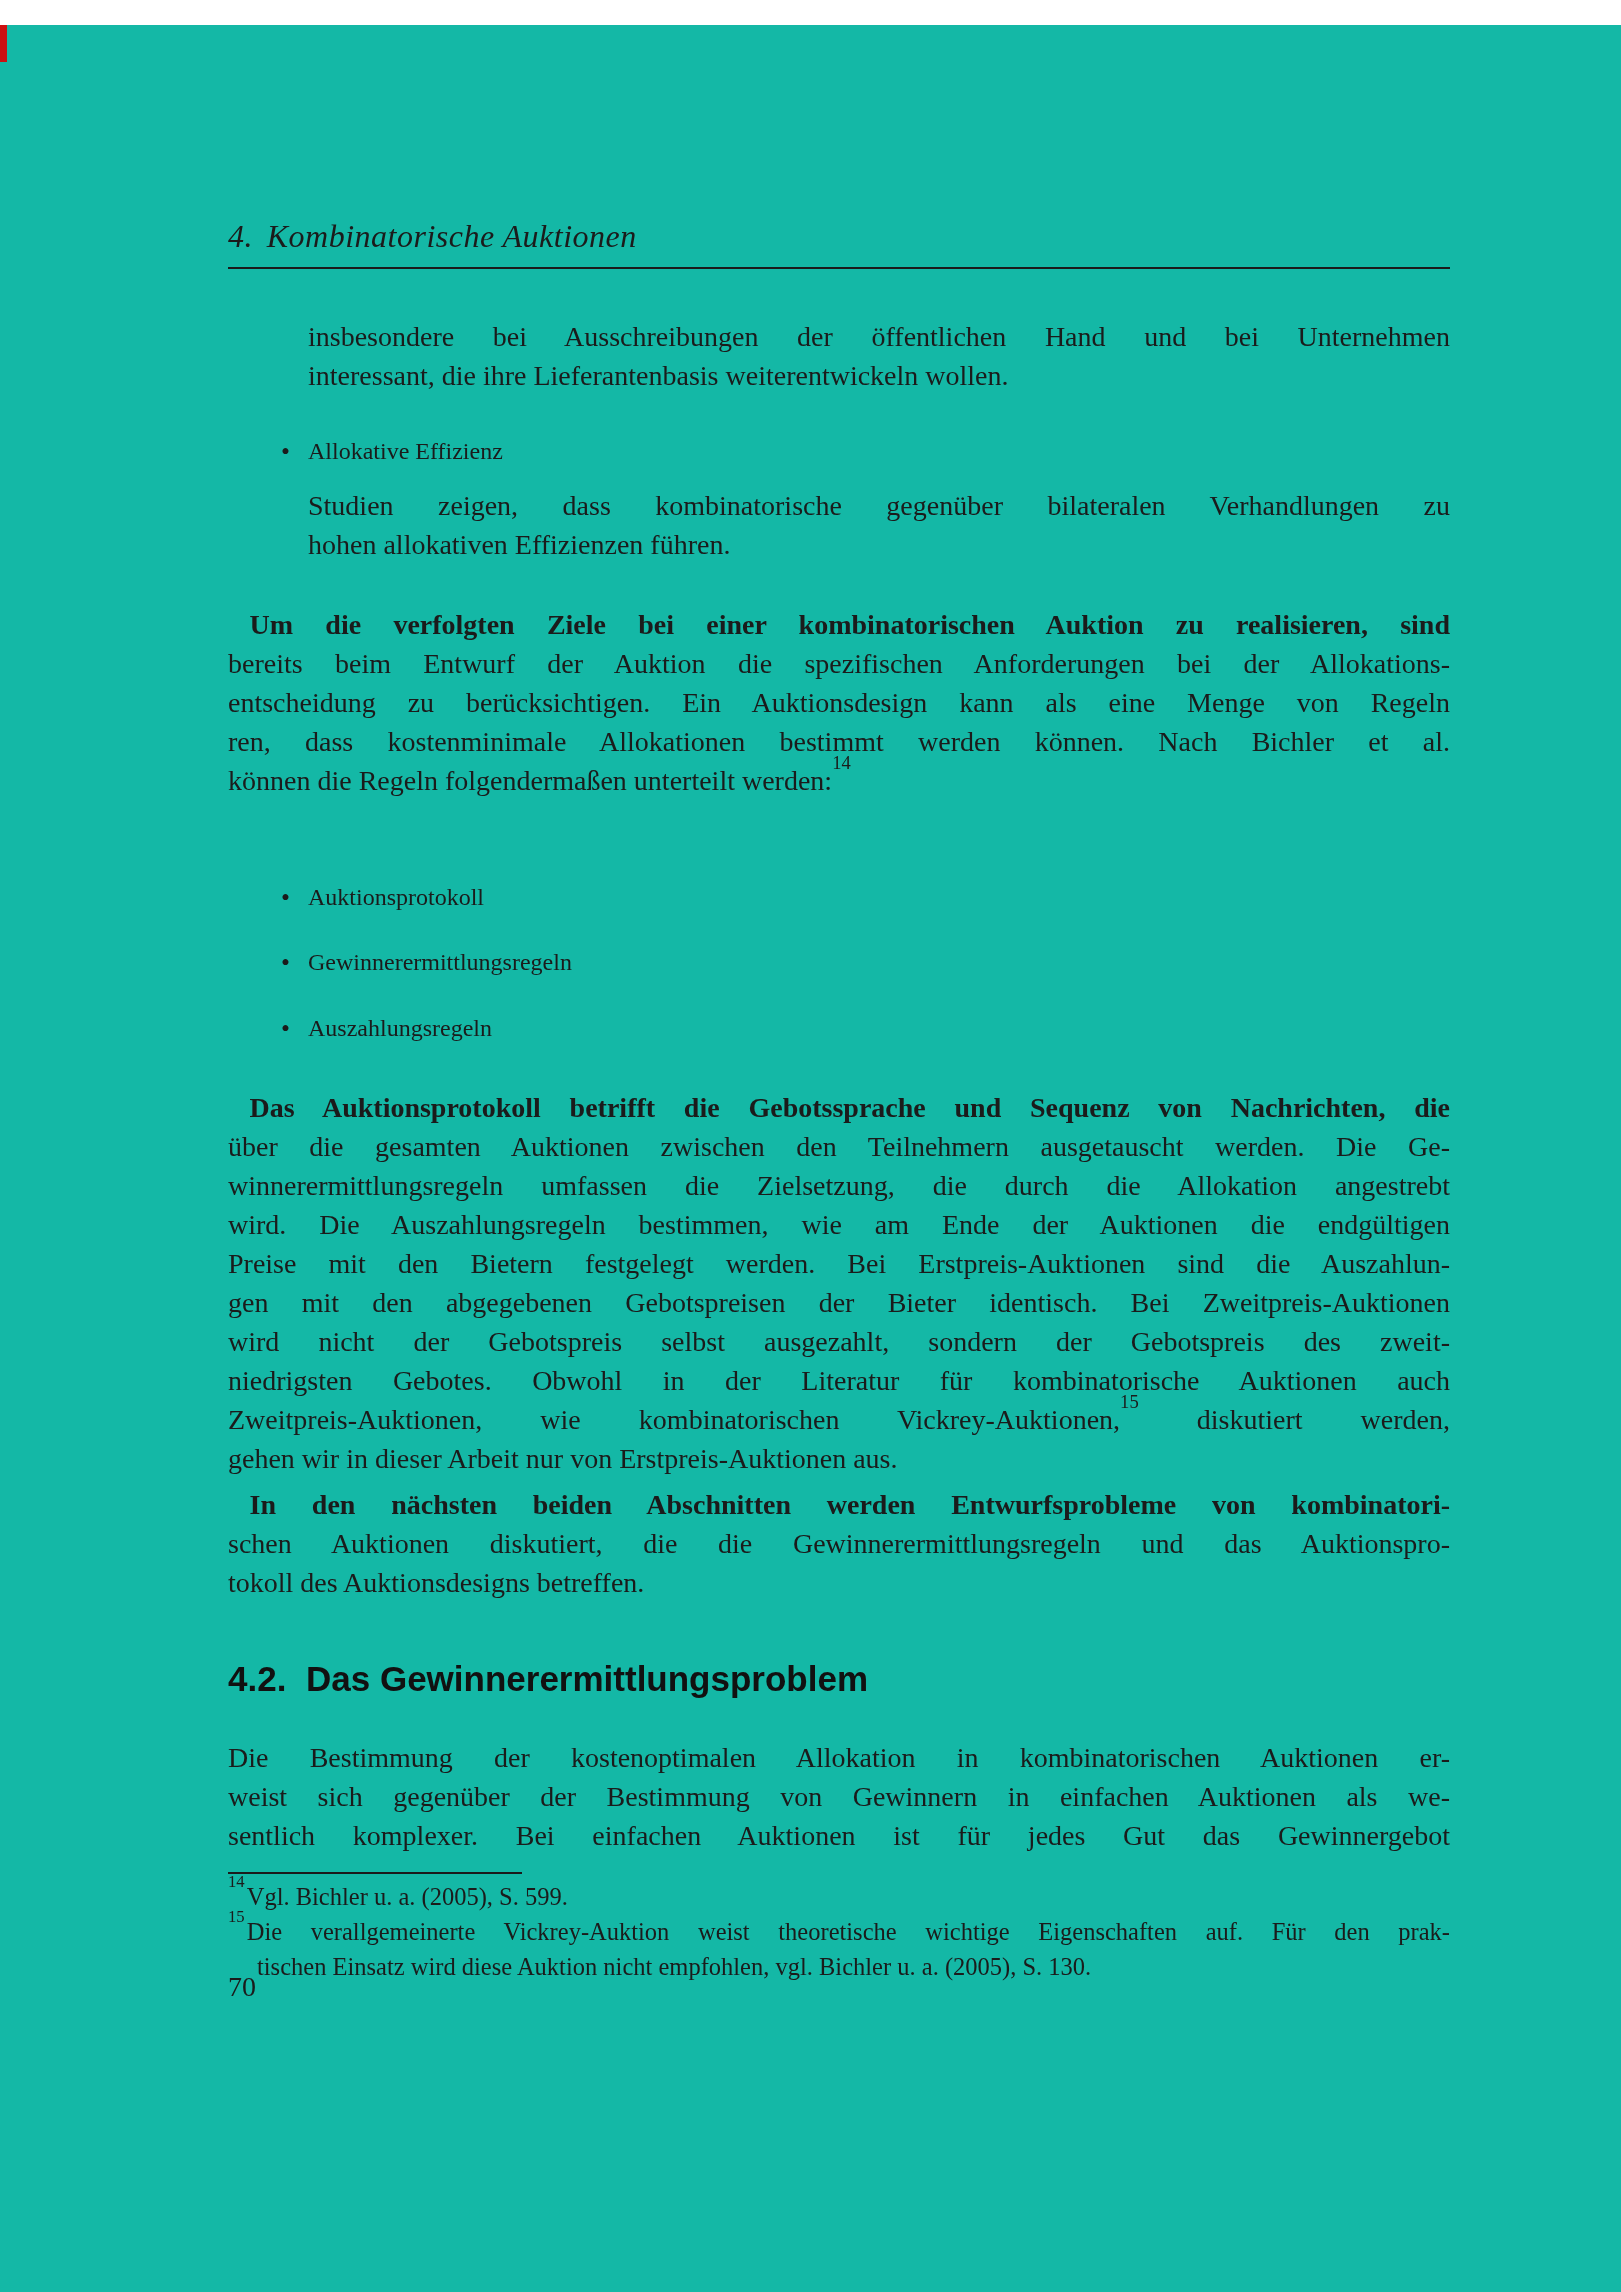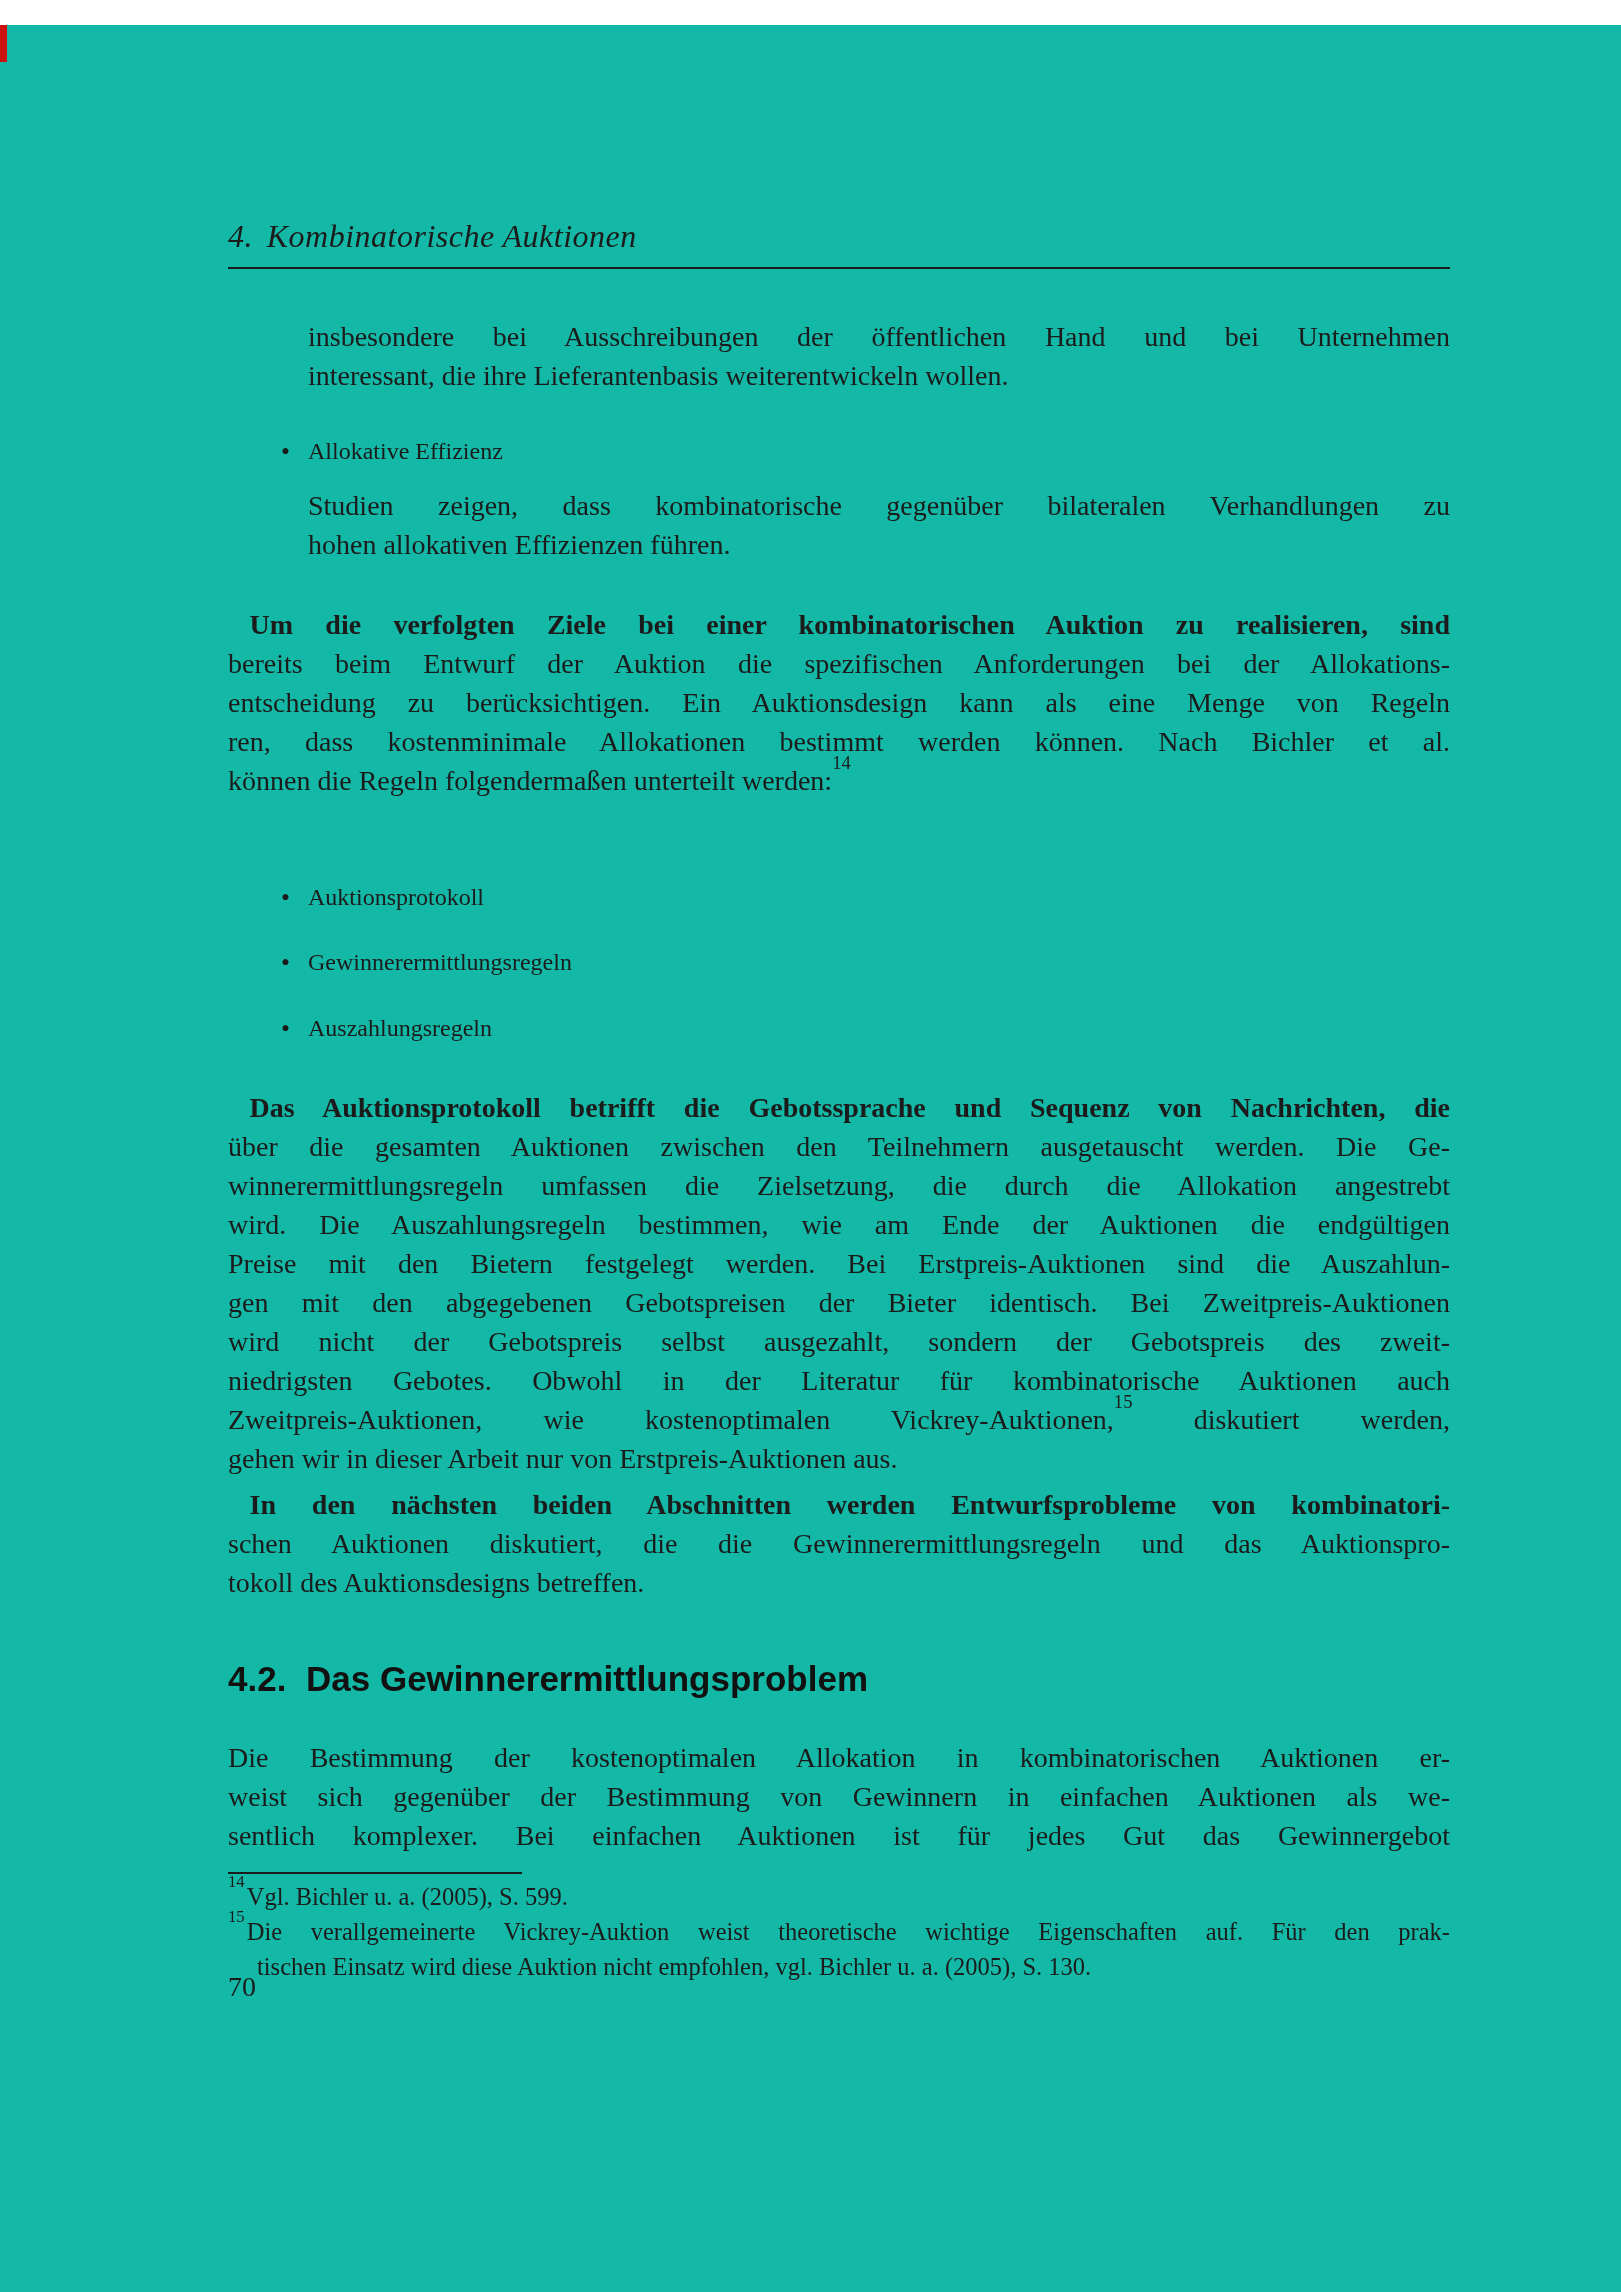--- a/index.html
+++ b/index.html
@@ -150,21 +150,21 @@
 
     <div class="block" style="top:1063px;">
       <div class="ln j indent-first">Das Auktionsprotokoll betrifft die Gebotssprache und Sequenz von Nachrichten, die</div>
       <div class="ln j">über die gesamten Auktionen zwischen den Teilnehmern ausgetauscht werden. Die Ge-</div>
       <div class="ln j">winnerermittlungsregeln umfassen die Zielsetzung, die durch die Allokation angestrebt</div>
       <div class="ln j">wird. Die Auszahlungsregeln bestimmen, wie am Ende der Auktionen die endgültigen</div>
       <div class="ln j">Preise mit den Bietern festgelegt werden. Bei Erstpreis-Auktionen sind die Auszahlun-</div>
       <div class="ln j">gen mit den abgegebenen Gebotspreisen der Bieter identisch. Bei Zweitpreis-Auktionen</div>
       <div class="ln j">wird nicht der Gebotspreis selbst ausgezahlt, sondern der Gebotspreis des zweit-</div>
       <div class="ln j">niedrigsten Gebotes. Obwohl in der Literatur für kombinatorische Auktionen auch</div>
-      <div class="ln j"><span>Zweitpreis-Auktionen, wie kostenoptimalen Vickrey-Auktionen,</span><sup class="fnref">15</sup><span> diskutiert werden,</span></div>
+      <div class="ln j"><span>Zweitpreis-Auktionen, wie kombinatorischen Vickrey-Auktionen,</span><sup class="fnref">15</sup><span> diskutiert werden,</span></div>
       <div class="ln l">gehen wir in dieser Arbeit nur von Erstpreis-Auktionen aus.</div>
     </div>
 
     <div class="block" style="top:1460px;">
       <div class="ln j indent-first">In den nächsten beiden Abschnitten werden Entwurfsprobleme von kombinatori-</div>
       <div class="ln j">schen Auktionen diskutiert, die die Gewinnerermittlungsregeln und das Auktionspro-</div>
       <div class="ln l">tokoll des Auktionsdesigns betreffen.</div>
     </div>
 
     <div class="block section-heading" style="top:1629px;">

